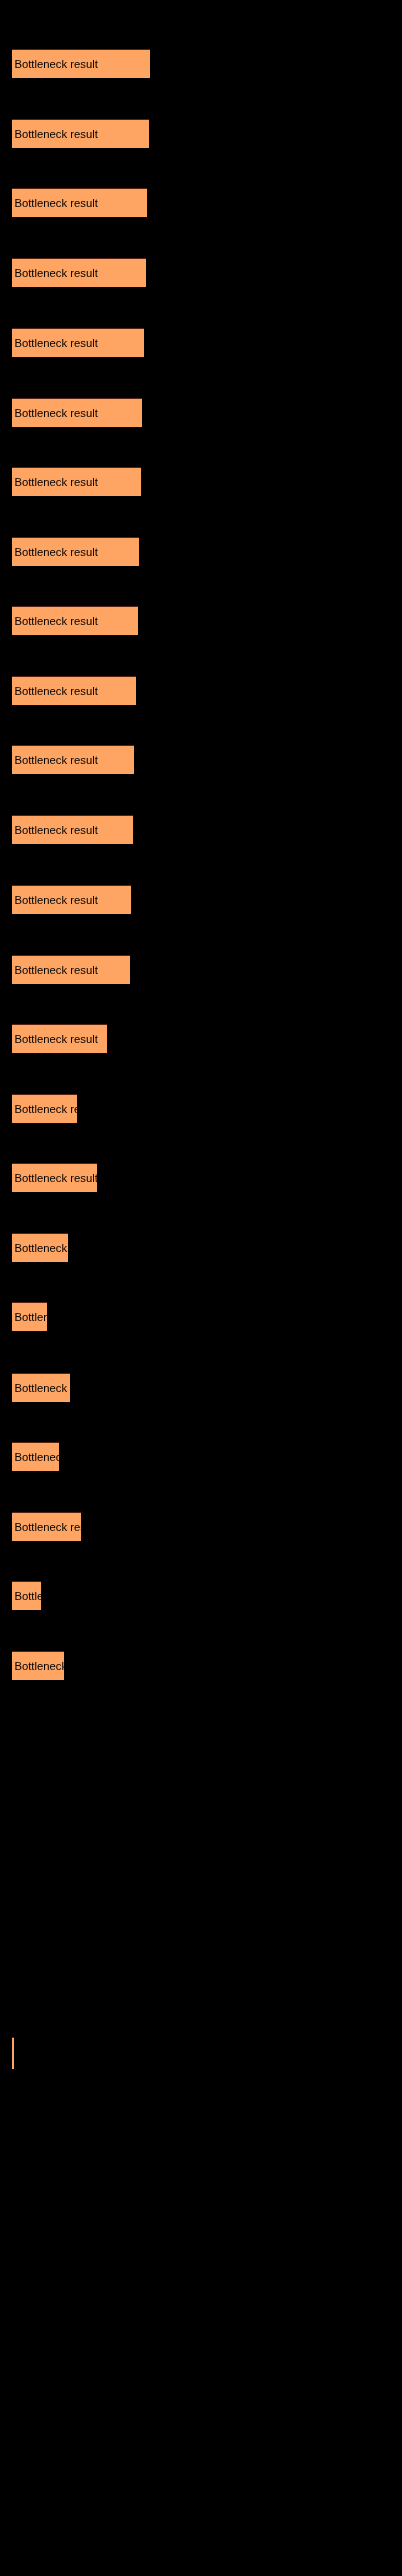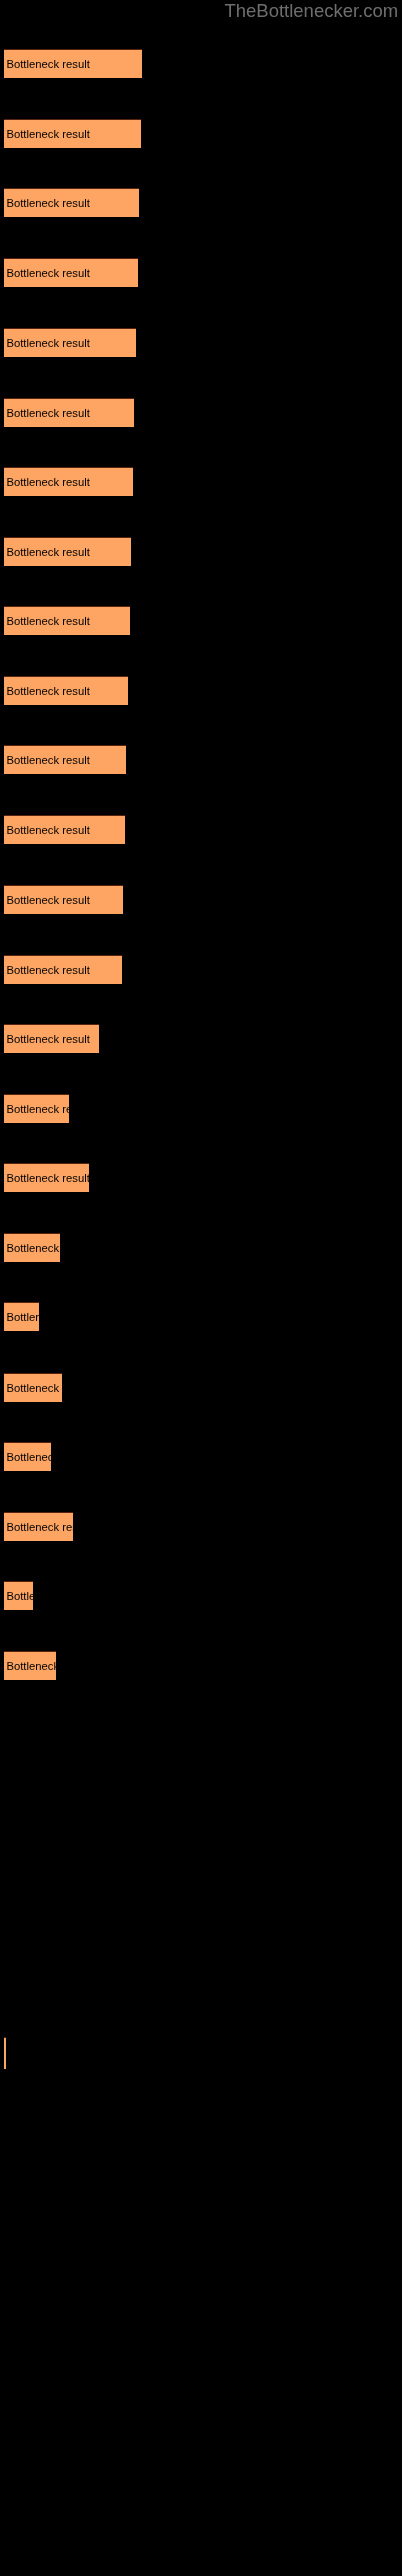--- a/index.html
+++ b/index.html
@@ -37,21 +37,21 @@
   }
   .bars-layer {
     position: absolute;
     left: 0;
     top: 0;
     width: 403px;
     height: 2576px;
   }
   .bar-row {
     position: absolute;
-    left: 4px;
+    left: 12px;
   }
   .bar {
     position: relative;
     box-sizing: border-box;
     background: #ffa564;
     border-top: 1.6px solid #57220f;
     height: 29px;
     overflow: hidden;
     white-space: nowrap;
   }
@@ -69,21 +69,20 @@
   }
   .bar.sliver {
     border-top: 1.6px solid #57220f;
   }
 </style>
 </head>
 <body>
 
 <div id="chart-root">
 
-  <div class="watermark-title">TheBottlenecker.com</div>
 
   <div class="bars-layer">
       <div class="bar-row" style="top: 49px;">
         <div class="bar" style="width: 138px; height: 29px; background: rgb(255, 165, 100); border-top-color: rgb(87, 34, 15);">
           <span class="bar-label" style="color: rgb(0, 0, 0);">Bottleneck result</span>
         </div>
       </div>
       <div class="bar-row" style="top: 119px;">
         <div class="bar" style="width: 137px; height: 29px; background: rgb(255, 165, 100); border-top-color: rgb(87, 34, 15);">
           <span class="bar-label" style="color: rgb(0, 0, 0);">Bottleneck result</span>

